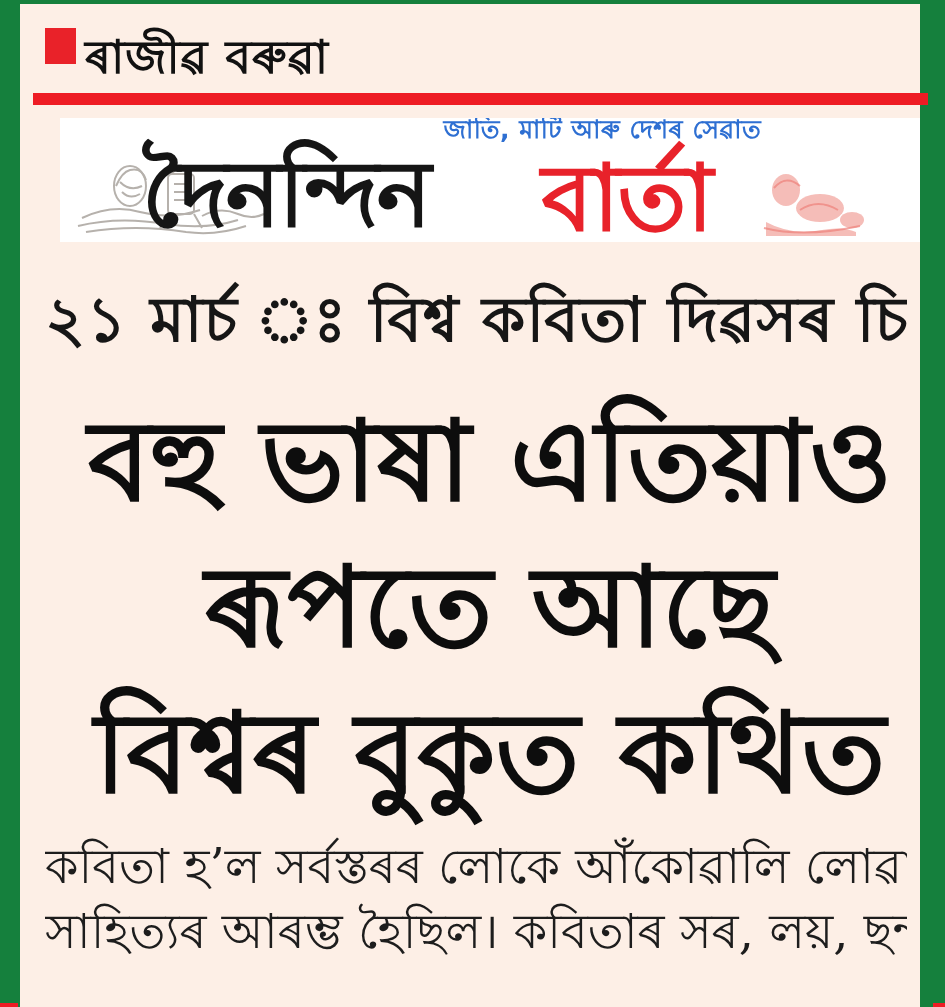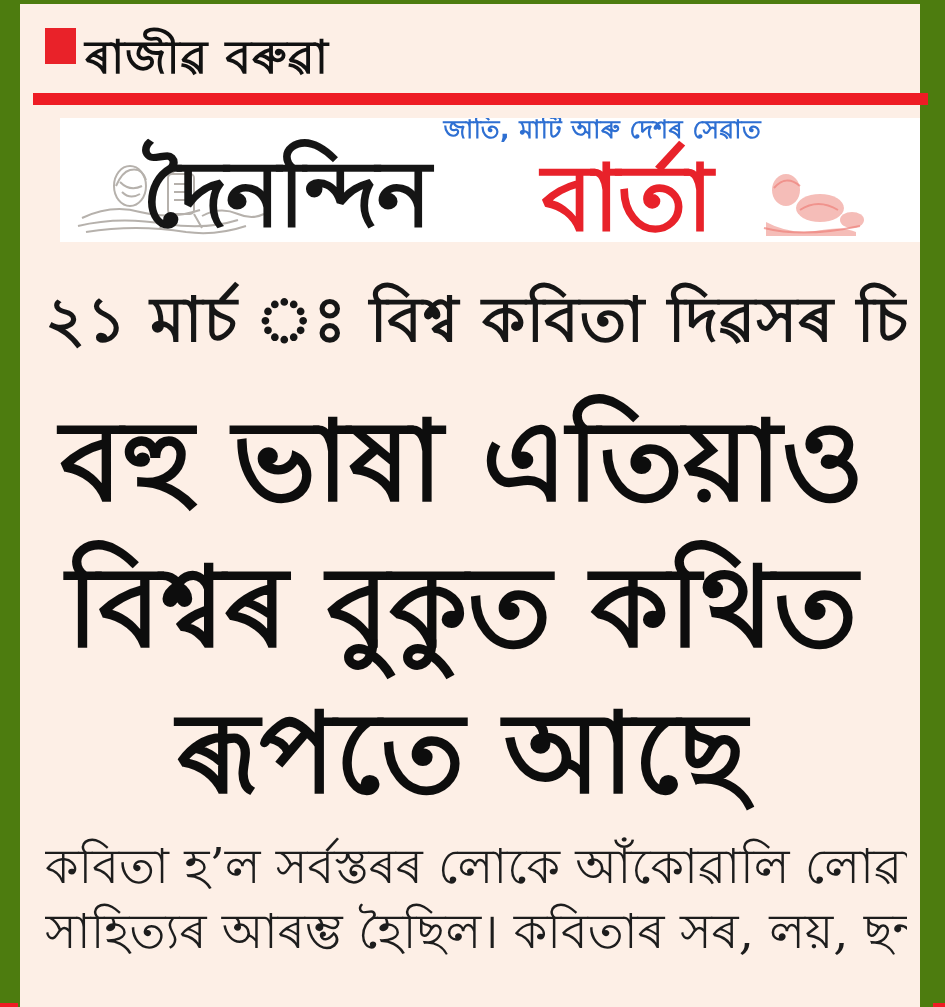--- a/index.html
+++ b/index.html
@@ -1,21 +1,21 @@
 <!DOCTYPE html>
 <html><head>
 <meta charset="utf-8">
 <style>
   * { margin:0; padding:0; box-sizing:border-box; }
   html,body { background:#ffffff; }
   .page {
     position:relative;
     width:945px; height:1007px;
     overflow:hidden;
-    background:#4d7c0f;
+    background:#15803d;
     font-family:"DejaVu Sans","Liberation Sans",sans-serif;
   }
   .content-bg {
     position:absolute; left:20px; top:4px;
     width:900px; height:1003px;
   }
   
   .byline-marker {
     position:absolute; left:45px; top:28px;
     width:31px; height:36px;
@@ -63,21 +63,21 @@
   }
   
   .kicker {
     position:absolute; left:45px; top:272px;
     width:862px; overflow:hidden;
     font-size:62px; font-weight:bold; color:#161616;
     white-space:nowrap; letter-spacing:1px;
   }
   
   .headline {
-    position:absolute; left:12px; top:388px;
+    position:absolute; left:40px; top:388px;
     width:900px; text-align:center;
     font-weight:bold; color:#0d0d0d;
   }
   .headline-line {
     font-size:112px; line-height:146px;
     white-space:nowrap; overflow:visible;
   }
   
   .article-body {
     position:absolute; left:45px; top:834px;
@@ -141,22 +141,22 @@
         <path d="M44 42 q18 -12 38 0"></path>
         <path d="M8 60 q40 10 96 -2"></path>
       </g>
     </svg>
   </div>
 
   <div class="kicker">২১ মার্চ ঃ বিশ্ব কবিতা দিৱসৰ চিন্তা</div>
 
   <div class="headline">
     <div class="headline-line">বহু ভাষা এতিয়াও</div>
+    <div class="headline-line">ৰূপতে আছে</div>
     <div class="headline-line">বিশ্বৰ বুকুত কথিত</div>
-    <div class="headline-line">ৰূপতে আছে</div>
   </div>
 
   <div class="article-body">
     <div class="body-line">কবিতা হ’ল সর্বস্তৰৰ লোকে আঁকোৱালি লোৱা এক</div>
     <div class="body-line">সাহিত্যৰ আৰম্ভ হৈছিল। কবিতাৰ সৰ, লয়, ছন্দই</div>
   </div>
 
   <div class="corner-mark left" style="background-color: rgb(238, 28, 36);"></div>
   <div class="corner-mark right" style="background-color: rgb(238, 28, 36);"></div>
 

